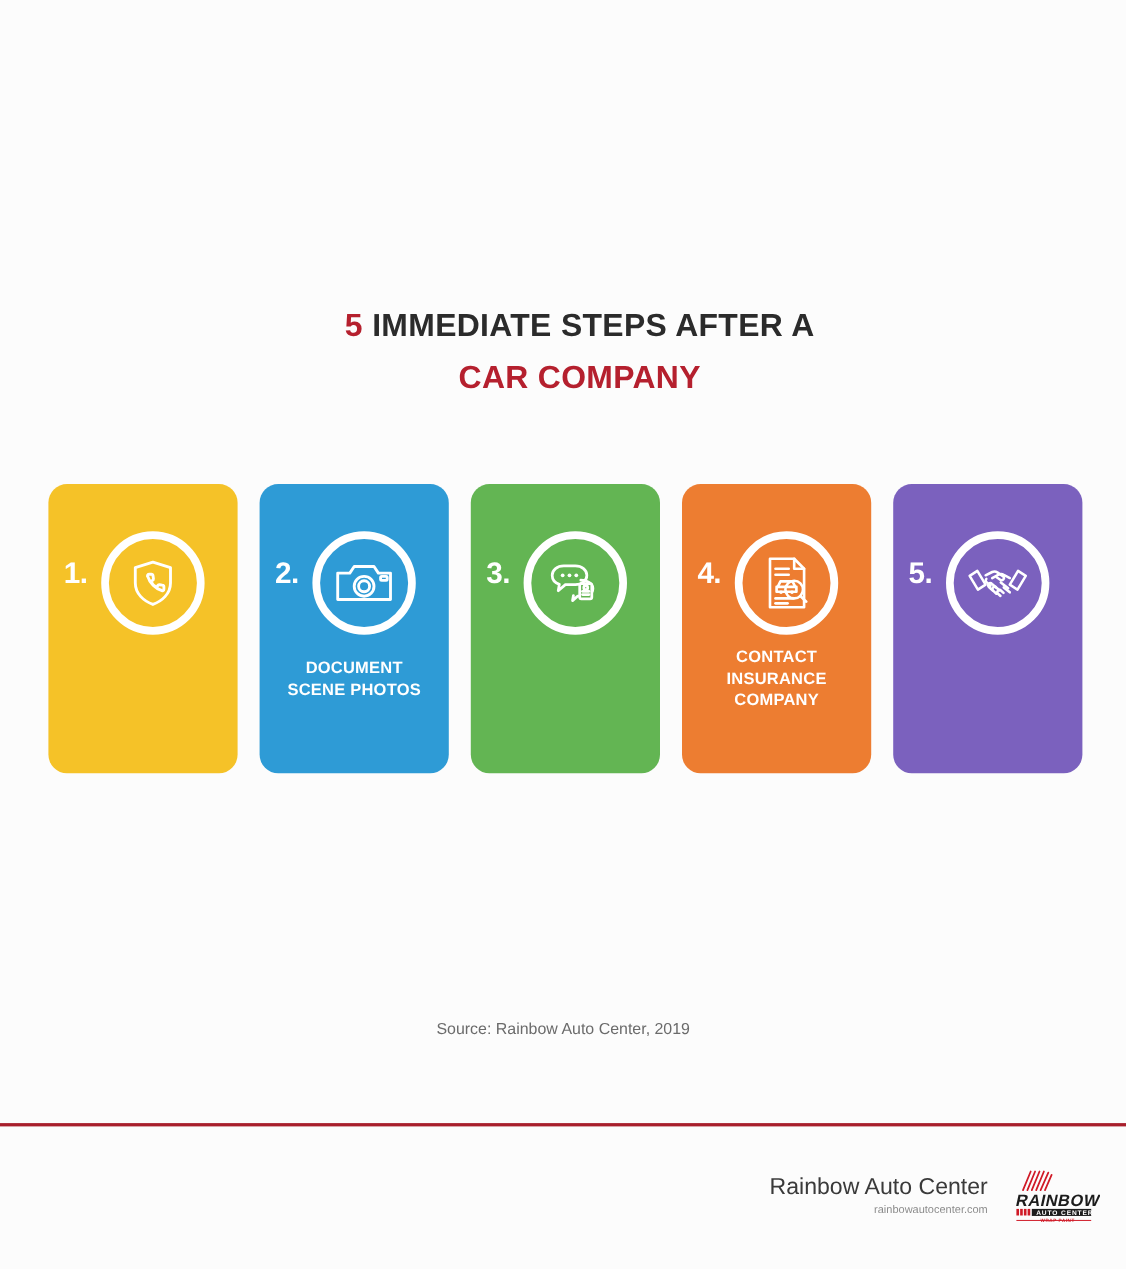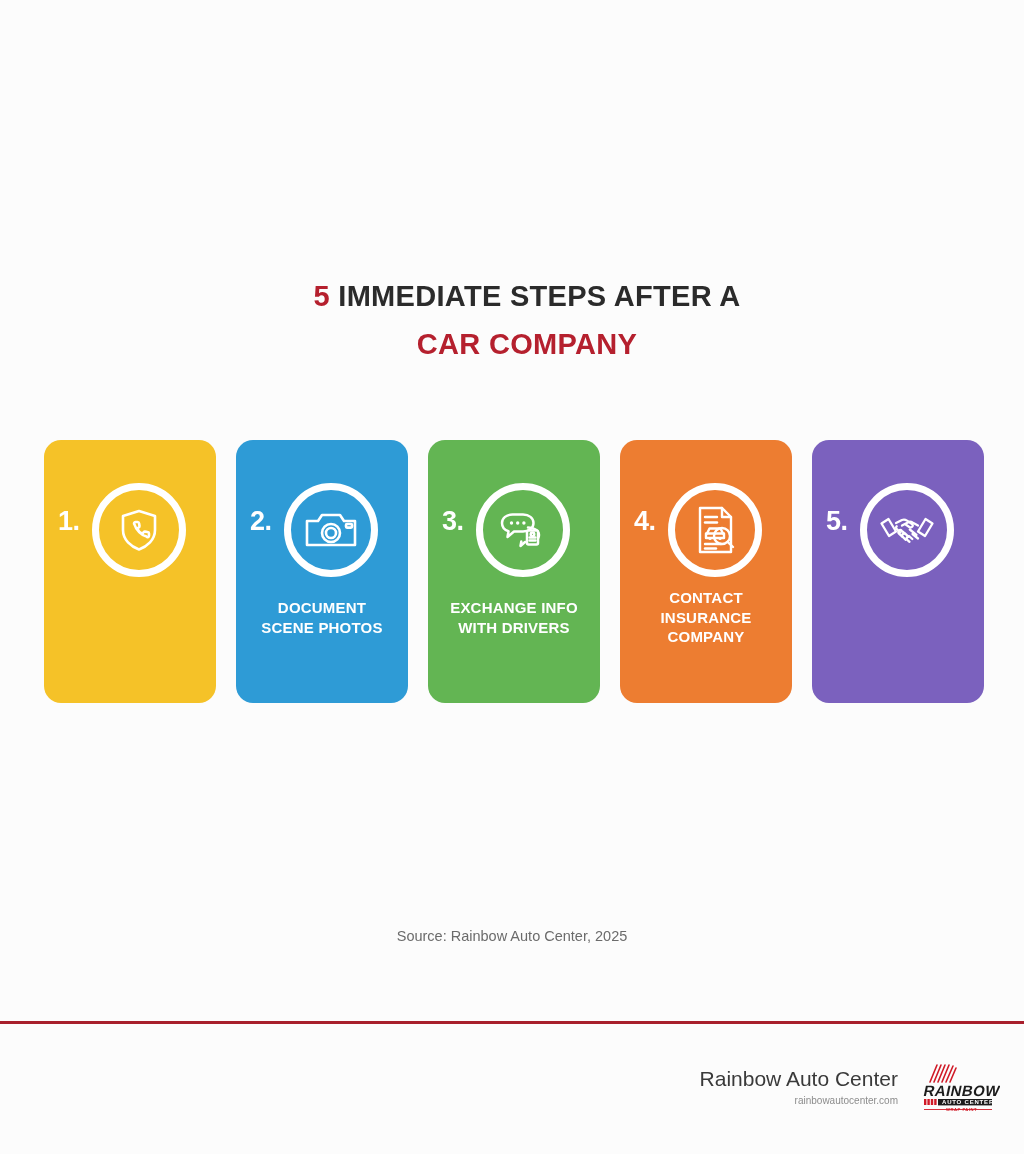--- a/index.html
+++ b/index.html
@@ -196,22 +196,20 @@
           <circle cx="17.5" cy="20" r="1.7" fill="#fff" stroke="none"></circle>
           <circle cx="23.7" cy="20" r="1.7" fill="#fff" stroke="none"></circle>
           <circle cx="29.9" cy="20" r="1.7" fill="#fff" stroke="none"></circle>
           <path d="M34 24.5 C39.5 24.5 45 27.5 45 32 C45 36.5 40.5 39 35 39 L31 39 L26.5 43 L27.3 38.4"></path>
           <rect x="33" y="27.5" width="11" height="14" rx="1.5" fill="#63B553"></rect>
           <circle cx="38.5" cy="31.3" r="1.8"></circle>
           <path d="M35.6 37.5 H41.4"></path>
           <path d="M35.6 34.6 H41.4"></path>
         </svg>
       </div>
-      <div class="card-label">EXCHANGE INFO
-WITH DRIVERS</div>
     </div>
 
     <div class="card" style="background:#ED7D31">
       <div class="card-number">4.</div>
       <div class="icon-ring">
         <svg width="52" height="56" viewBox="0 0 52 56" fill="none" stroke="#fff" stroke-width="2.4" stroke-linecap="round" stroke-linejoin="round">
           <path d="M11 6 H33 L42 15 V50 H11 Z"></path>
           <path d="M33 6 V15 H42"></path>
           <path d="M16 15 H28"></path>
           <path d="M16 20.5 H28"></path>
@@ -244,21 +242,21 @@
           <path d="M27.8 32.8 L24.8 30 C24 29.2 24 27.9 24.8 27.1 C25.6 26.3 26.9 26.3 27.7 27.1 L30.7 29.8"></path>
           <path d="M31.5 34.8 L29.3 32.8 C28.5 32 28.5 30.8 29.3 30 C30.1 29.2 31.3 29.2 32.1 30 L34.3 32"></path>
           <path d="M34.5 27 L40 31.5"></path>
           <path d="M31.8 22.5 L38.5 27.8"></path>
         </svg>
       </div>
     </div>
 
   </div>
 
-  <div class="source">Source: Rainbow Auto Center, 2025</div>
+  <div class="source">Source: Rainbow Auto Center, 2019</div>
 
   <div class="divider"></div>
 
   <div class="footer">
     <div class="footer-text">
       <div class="brand-name">Rainbow Auto Center</div>
       <div class="brand-url">rainbowautocenter.com</div>
     </div>
     <svg class="brand-logo" viewBox="0 0 84 52" xmlns="http://www.w3.org/2000/svg">
       <g stroke="#d01a27" stroke-width="1.6" stroke-linecap="round">

